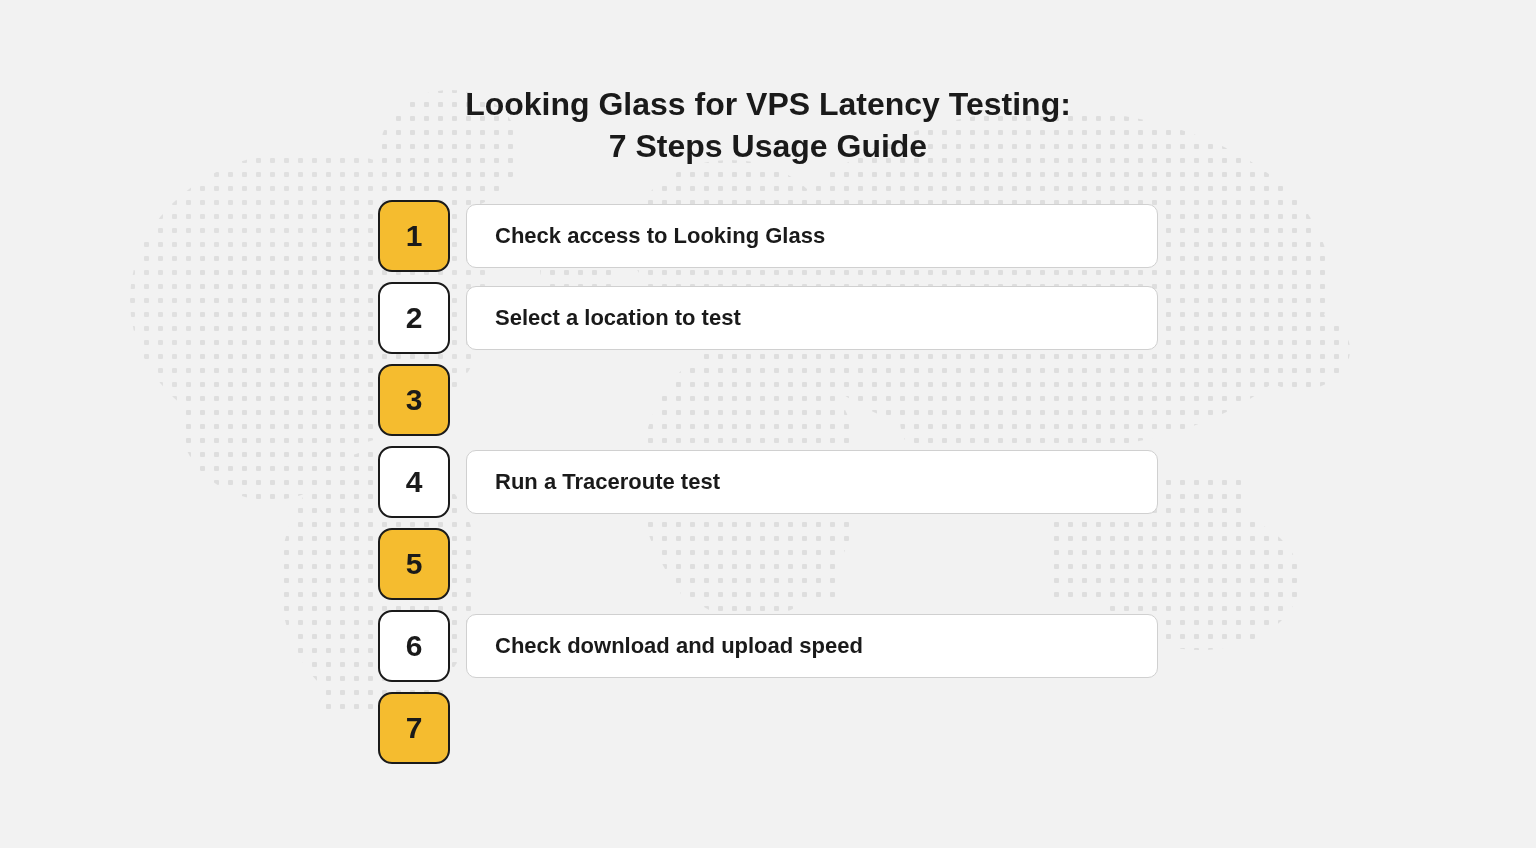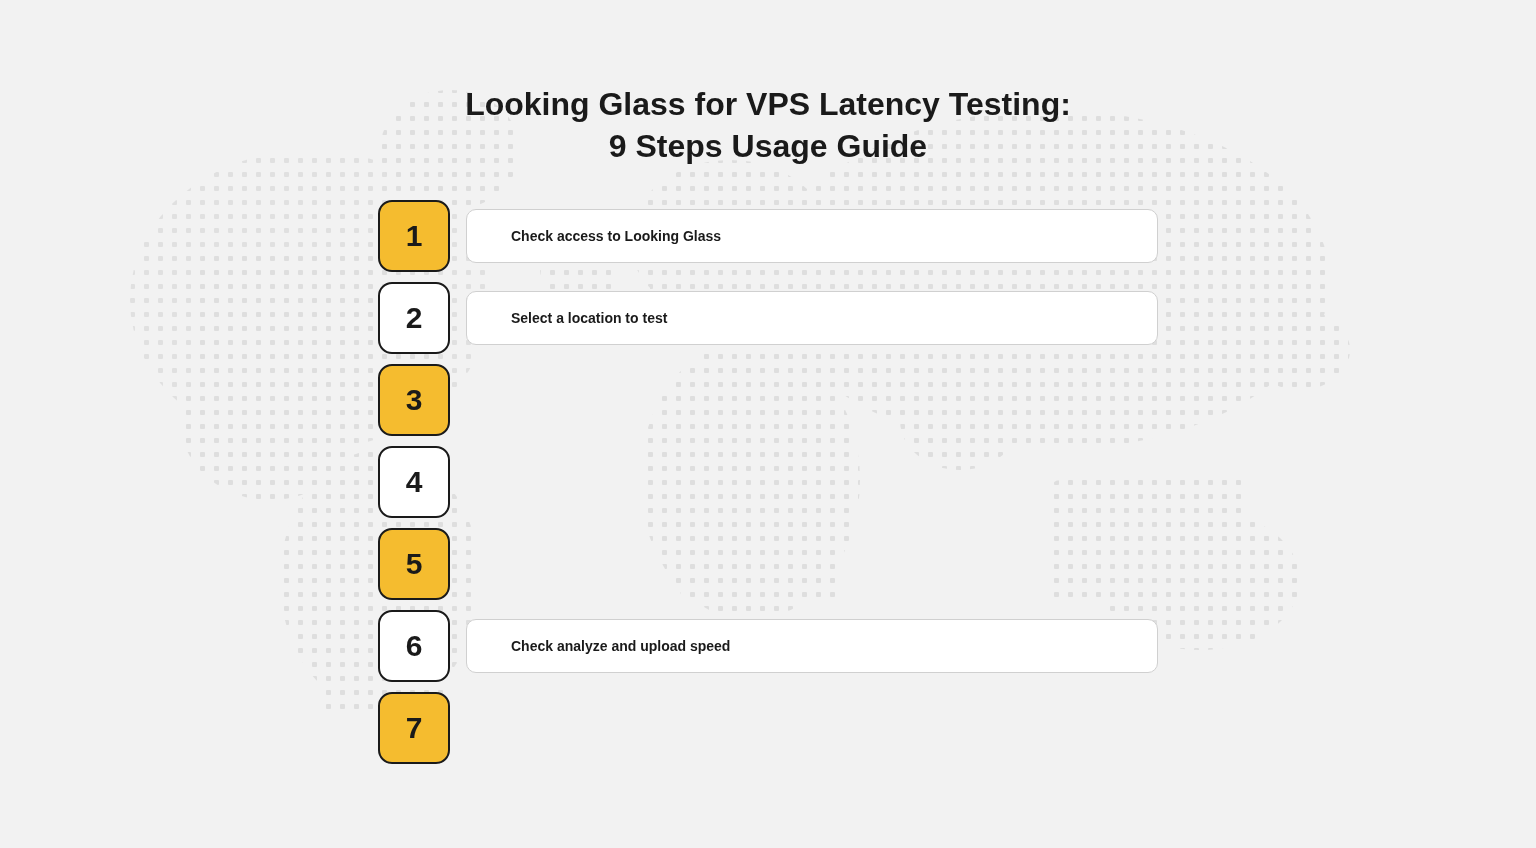--- a/index.html
+++ b/index.html
@@ -83,22 +83,22 @@
     .step-number.outline {
       background-color: #ffffff;
       border-color: #1a1a1a;
       color: #1a1a1a;
     }
 
     .step-label {
       background-color: #ffffff;
       border: 1.5px solid #d0d0d0;
       border-radius: 10px;
-      padding: 18px 44px;
-      font-size: 14px;
+      padding: 18px 28px;
+      font-size: 22px;
       font-weight: 700;
       color: #1a1a1a;
       flex: 1;
       min-width: 0;
     }
 
     
     .world-map-bg svg {
       width: 100%;
       height: 100%;
@@ -143,42 +143,43 @@
         <rect x="1050" y="480" width="200" height="120" rx="10" fill="white"></rect>
       </mask>
     </defs>
     <rect width="1536" height="848" fill="url(#dots)" mask="url(#worldMask)"></rect>
   </svg>
 </div>
 
 <div class="container">
   <h1 class="title">
     <span>Looking Glass for VPS Latency Testing:</span><br>
-    <span>9 Steps Usage Guide</span>
+    <span>7 Steps Usage Guide</span>
   </h1>
 
   <div class="steps-list" id="steps-container">
   <div class="step-row">
         <div class="step-number filled">1</div>
         <div class="step-label">Check access to Looking Glass</div>
       </div>
       <div class="step-row">
         <div class="step-number outline">2</div>
         <div class="step-label">Select a location to test</div>
       </div>
       <div class="step-row">
         <div class="step-number filled">3</div>
       </div>
       <div class="step-row">
         <div class="step-number outline">4</div>
+        <div class="step-label">Run a Traceroute test</div>
       </div>
       <div class="step-row">
         <div class="step-number filled">5</div>
       </div>
       <div class="step-row">
         <div class="step-number outline">6</div>
-        <div class="step-label">Check analyze and upload speed</div>
+        <div class="step-label">Check download and upload speed</div>
       </div>
       <div class="step-row">
         <div class="step-number filled">7</div>
       </div>
     </div>
 </div>
 
 </body></html>

